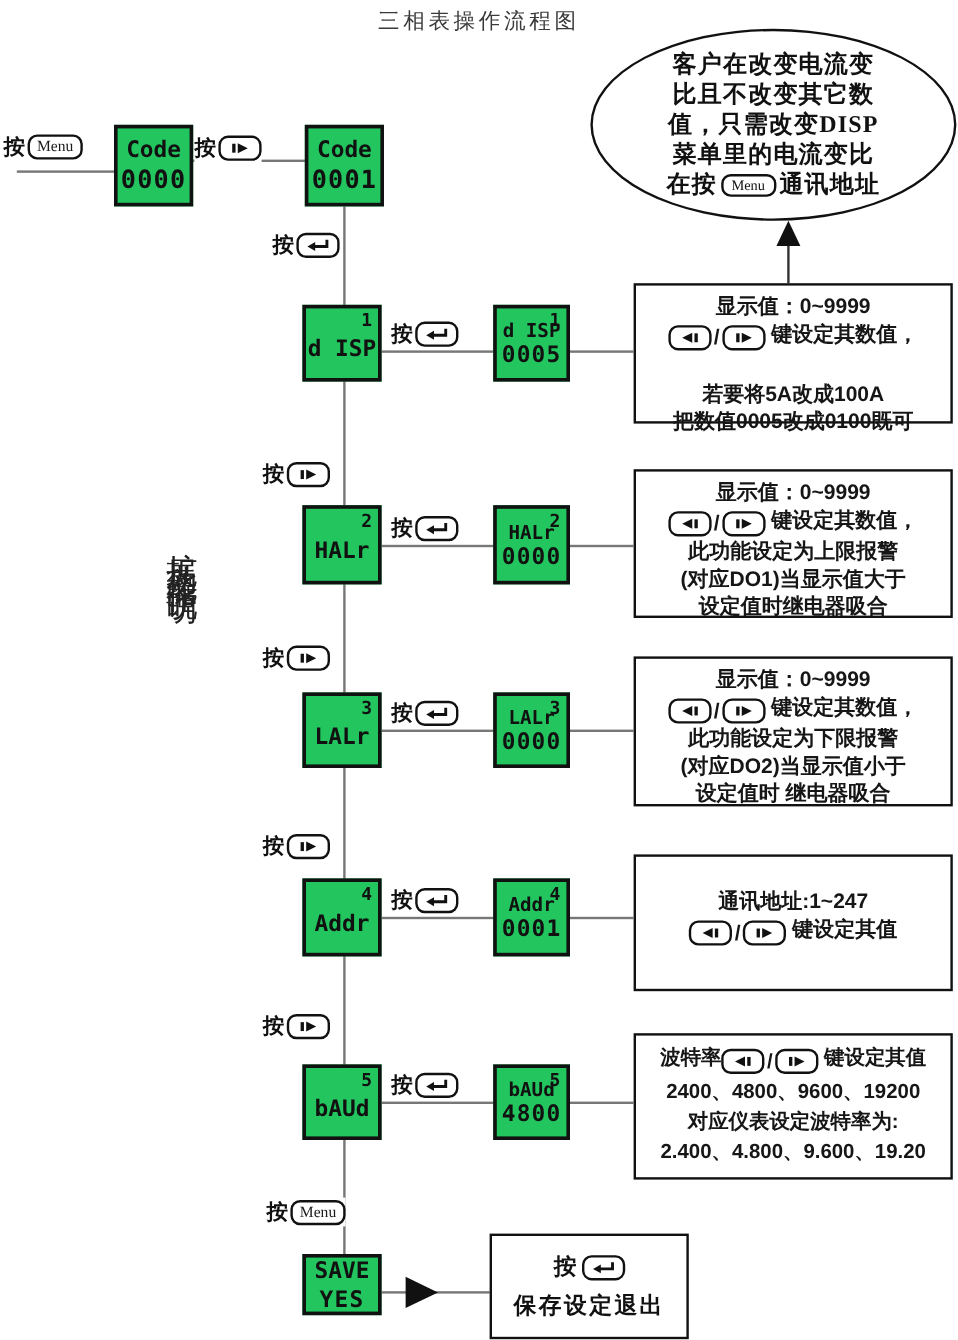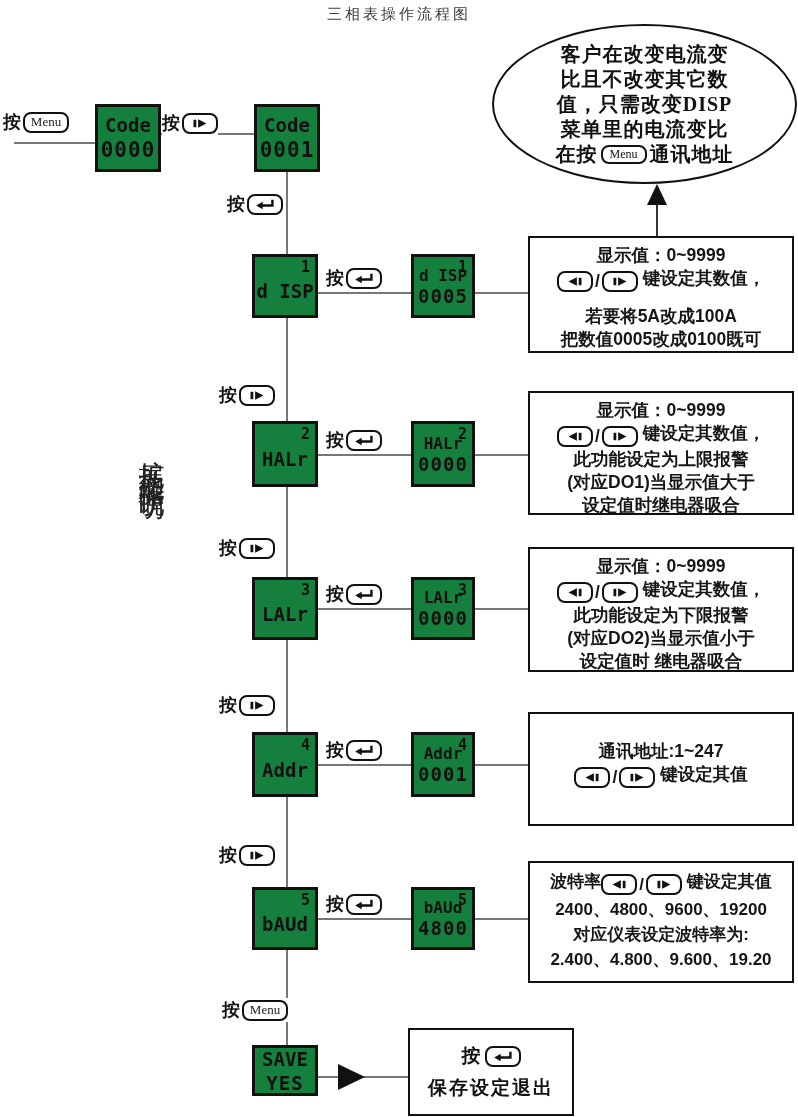--- a/index.html
+++ b/index.html
@@ -1,30 +1,30 @@
 <!DOCTYPE html>
 <html><head>
 <meta charset="utf-8">
 <style>
   html,body{margin:0;padding:0;background:#fff;}
   #page{position:relative;width:798px;height:1117px;background:#fff;overflow:hidden;
         font-family:"Liberation Sans","DejaVu Sans",sans-serif;color:#1a1a1a;}
   
   .title{position:absolute;top:5px;left:0;width:100%;text-align:center;
          font-family:"Liberation Serif","DejaVu Serif",serif;
-         font-size:15px;letter-spacing:3px;color:#3a3a3a;}
+         font-size:18px;letter-spacing:3px;color:#3a3a3a;}
   
   .side-label{position:absolute;left:134px;top:440px;writing-mode:vertical-rl;text-orientation:upright;
               font-family:"Liberation Serif","DejaVu Serif",serif;
               font-size:26px;letter-spacing:5px;color:#222;}
   
   .hline,.vline{position:absolute;background:#777;z-index:0;}
   .hline{height:2px;} .vline{width:2px;}
   
-  .lcd{position:absolute;background:#15803d;border:3px solid #111;z-index:2;box-sizing:border-box;
+  .lcd{position:absolute;background:#22c55e;border:3px solid #111;z-index:2;box-sizing:border-box;
        display:flex;flex-direction:column;align-items:center;justify-content:center;}
   .seg{font-family:"DejaVu Sans Mono","Liberation Mono",monospace;font-weight:bold;color:#111;}
   .lcd .name{font-size:19px;letter-spacing:0px;white-space:nowrap;}
   .lcd .val{font-size:21px;letter-spacing:1px;margin-top:2px;white-space:nowrap;}
   .lcd .sup{position:absolute;top:1px;right:5px;font-size:15px;}
   .lcd.menu-only .name{margin-top:10px;}
   
   .press{position:absolute;display:flex;align-items:center;gap:2px;z-index:3;background:#fff;}
   .press .zh{font-size:18px;font-weight:bold;color:#111;white-space:nowrap;}
   .keybtn{display:inline-flex;align-items:center;justify-content:center;
@@ -32,21 +32,21 @@
           height:21px;min-width:36px;padding:0 2px;}
   .keybtn.menukey{font-family:"Liberation Serif","DejaVu Serif",serif;
                   font-weight:normal;font-size:13px;letter-spacing:0px;min-width:46px;}
   .kglyph{width:24px;height:13px;display:block;}
   
   .desc{position:absolute;background:#fff;border:2px solid #111;box-sizing:border-box;z-index:2;
         font-weight:bold;font-size:17.5px;line-height:23px;color:#161616;text-align:center;
         padding:6px 4px 4px 4px;}
   .desc .dline{white-space:nowrap;}
   .desc .keys-inline{display:inline-flex;align-items:center;gap:2px;vertical-align:-4px;}
-  .desc .gap{margin-top:12px;}
+  .desc .gap{margin-top:24px;}
   
   .bubble{position:absolute;left:492px;top:24px;width:305px;height:160px;border:2px solid #111;
           border-radius:50%;box-sizing:border-box;background:#fff;z-index:2;
           display:flex;flex-direction:column;align-items:center;justify-content:center;
           font-family:"Liberation Serif","DejaVu Serif",serif;
           font-weight:bold;font-size:20px;line-height:25px;color:#111;letter-spacing:1px;}
   .bubble .bline{white-space:nowrap;display:flex;align-items:center;gap:3px;text-align:center;}
   
   .uparrow-line{position:absolute;left:656px;top:203px;width:2px;height:34px;background:#333;z-index:1;}
   .uparrow-head{position:absolute;left:647px;top:184px;width:0;height:0;z-index:1;

